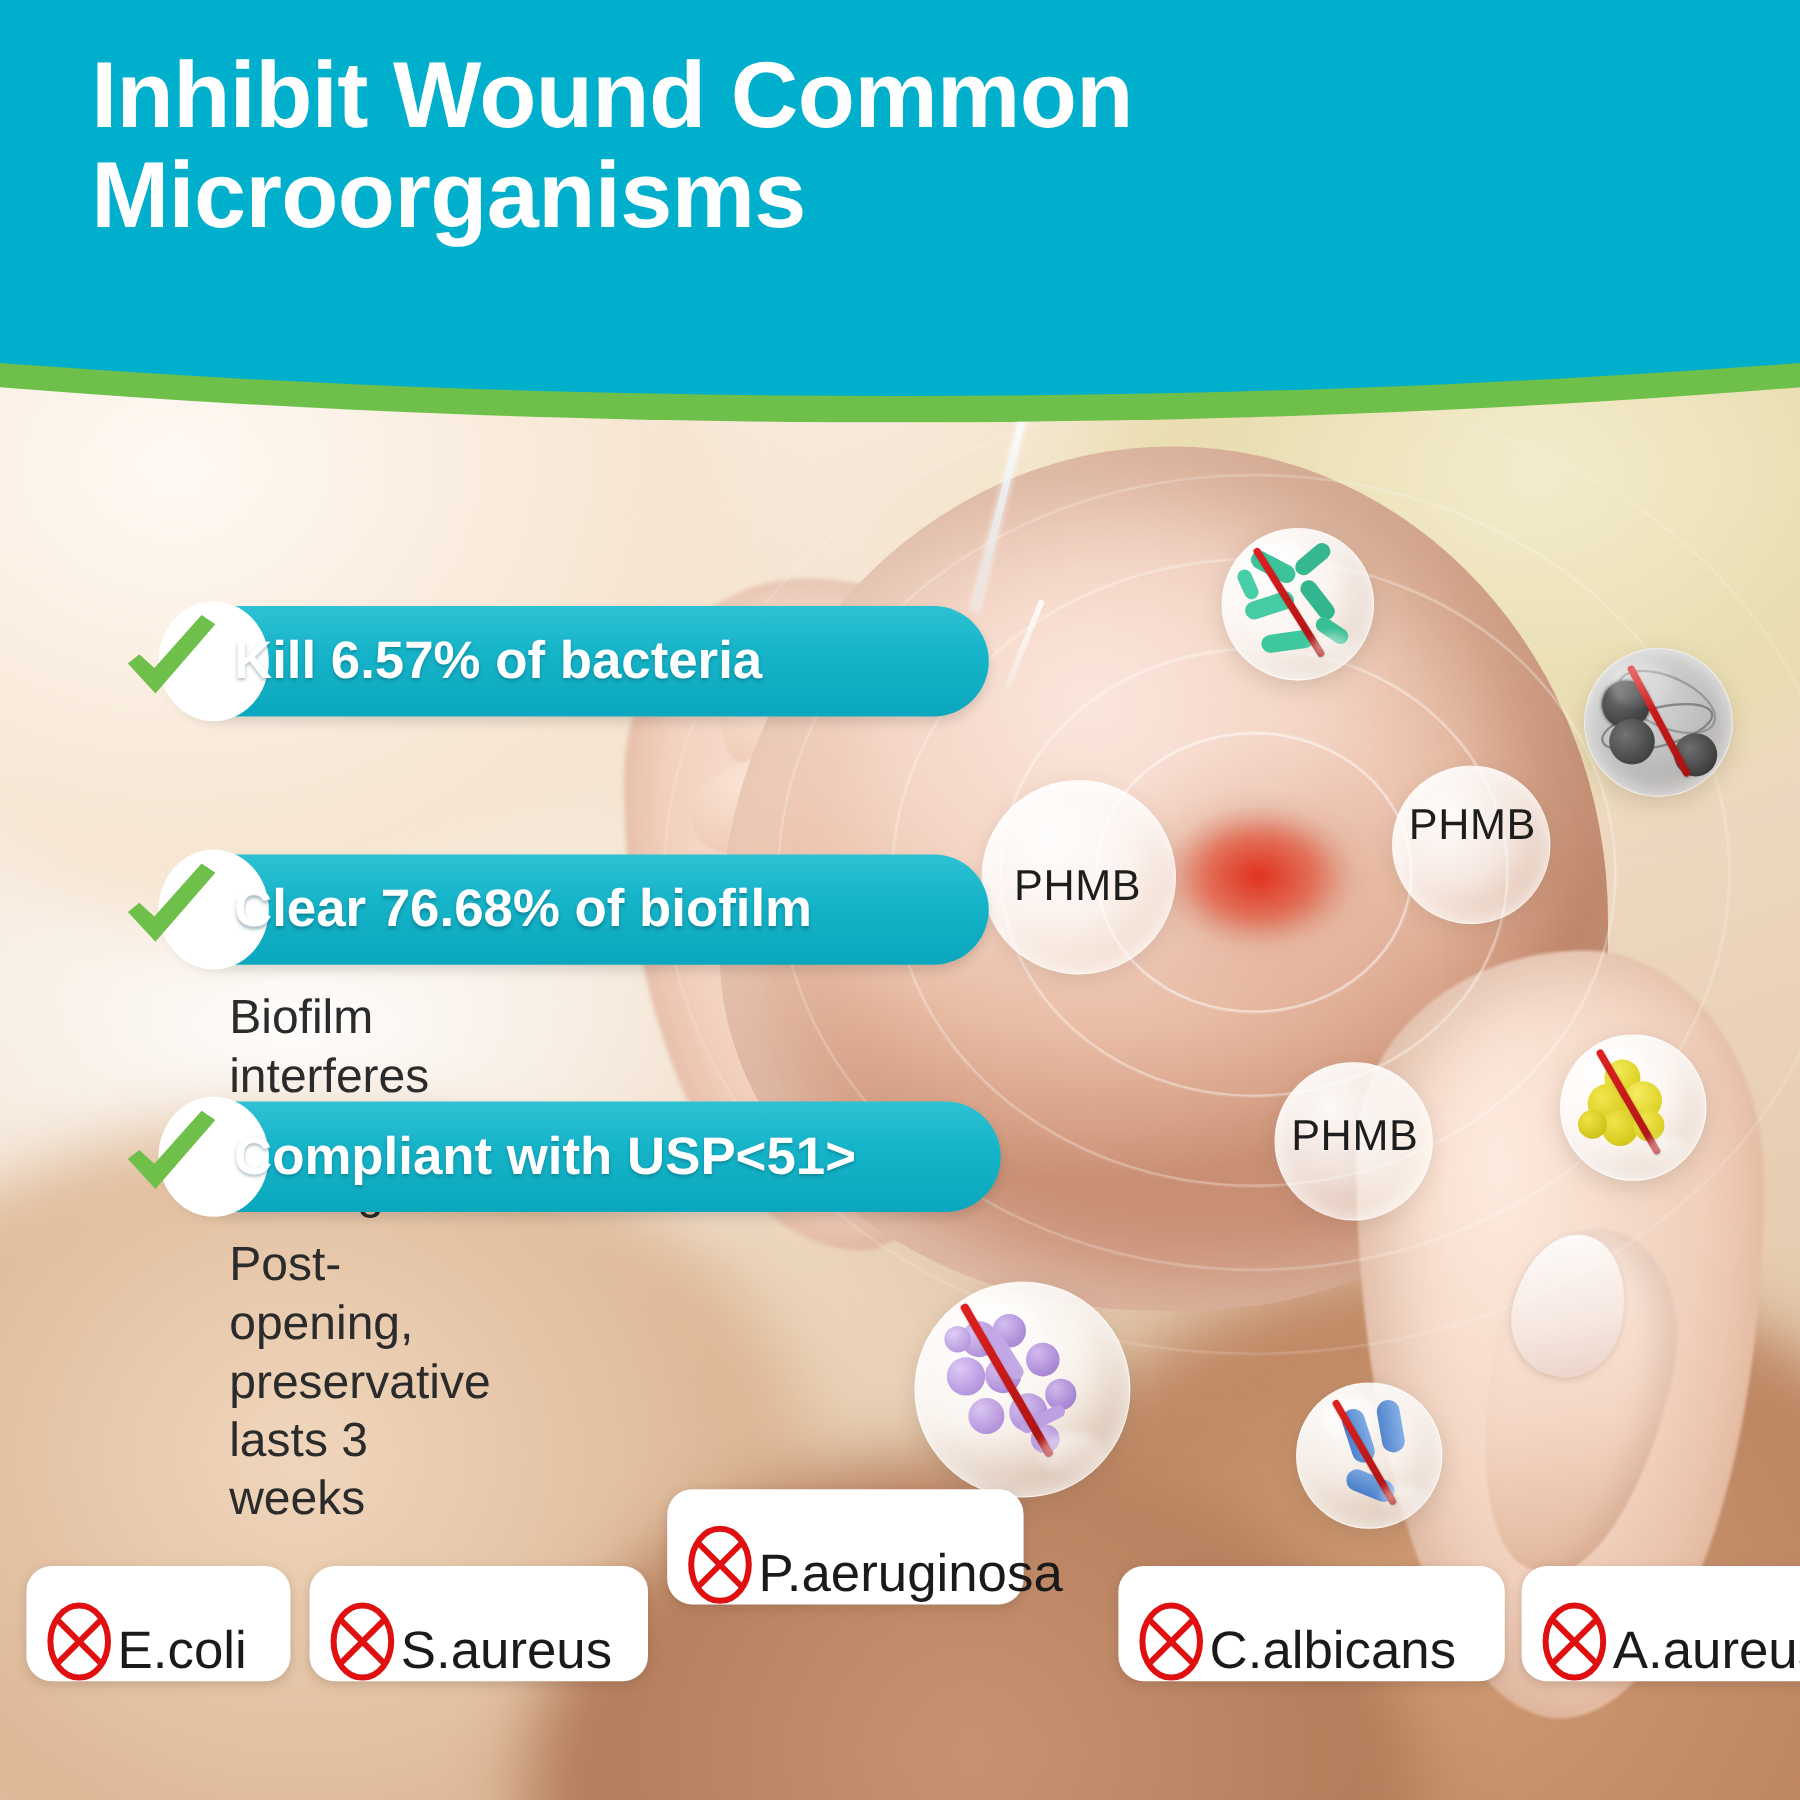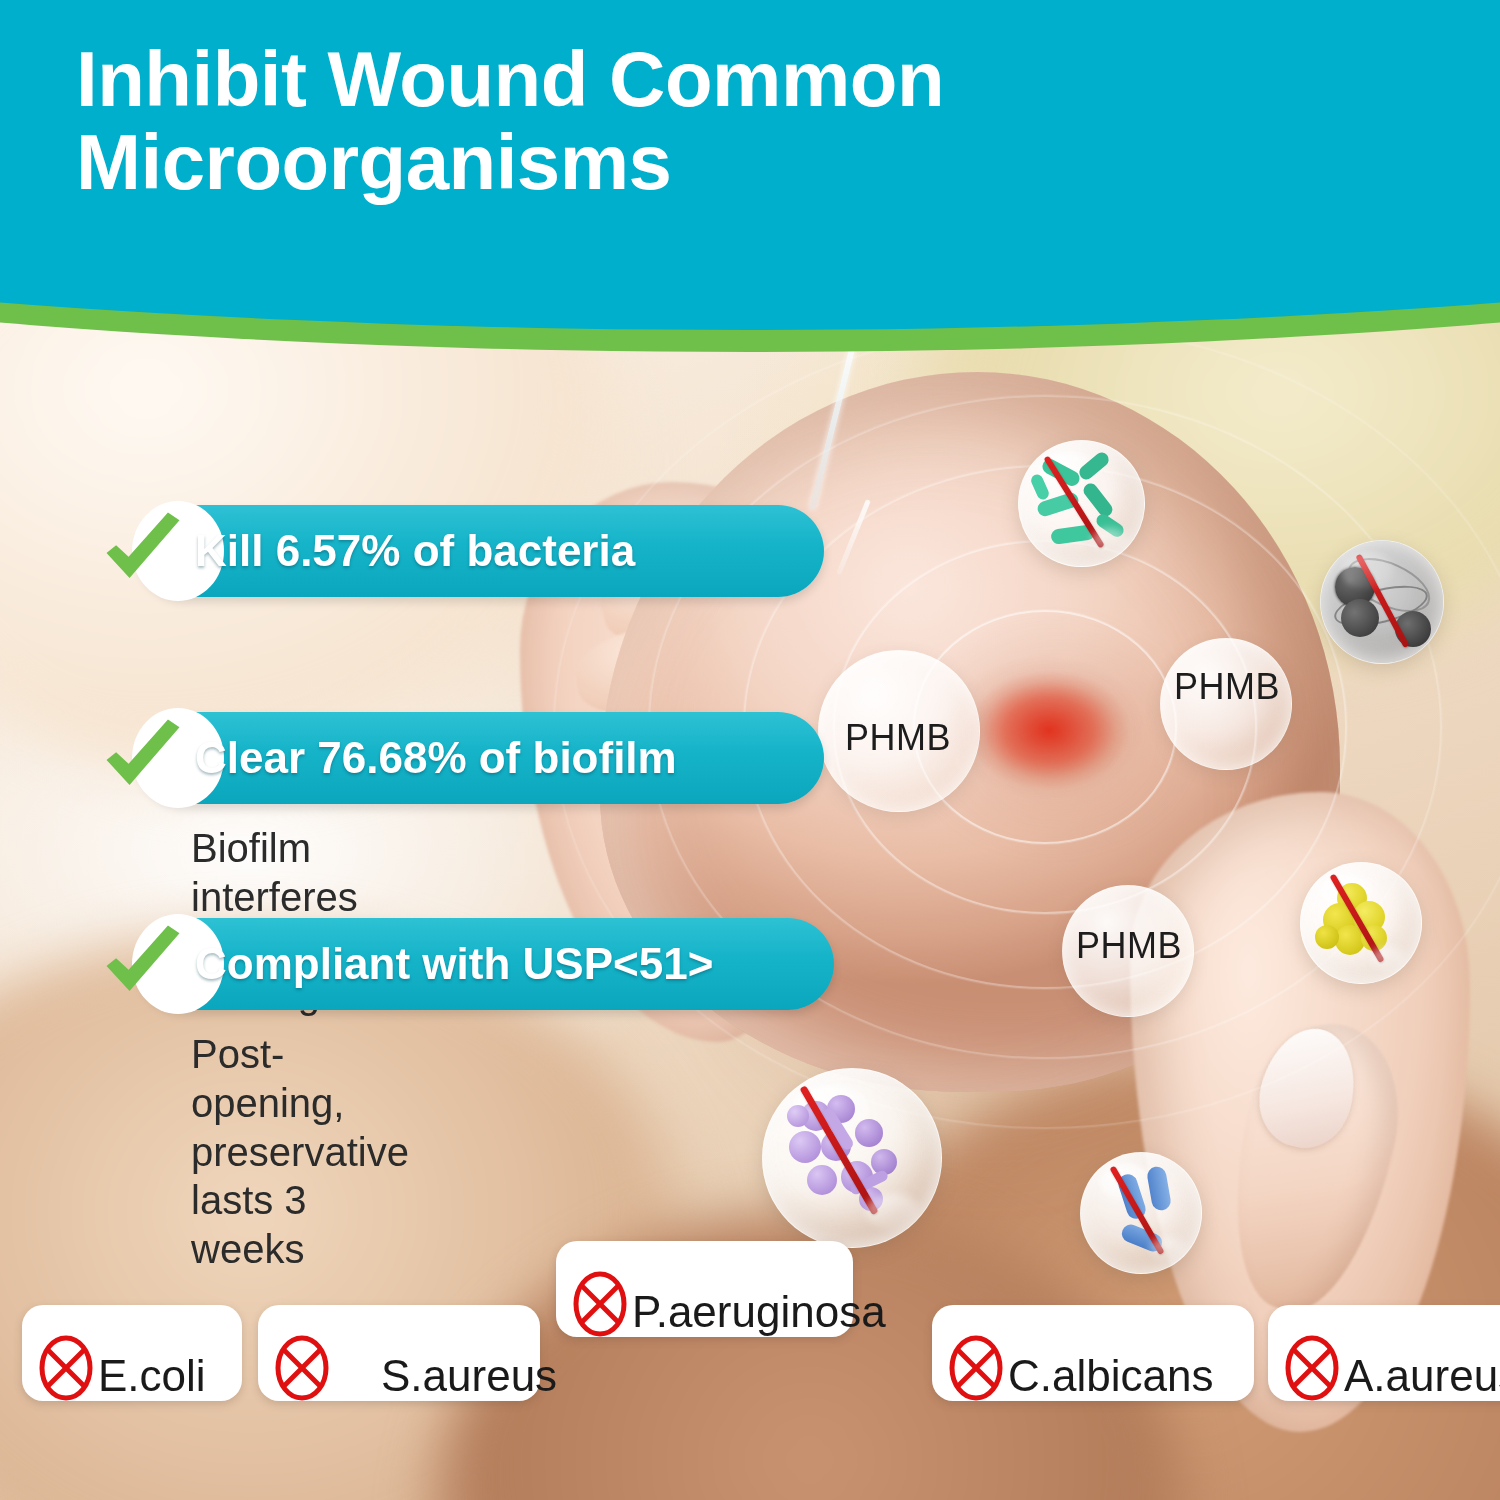--- a/index.html
+++ b/index.html
@@ -298,21 +298,21 @@
 
   <div class="chip" style="left:22px;top:1305px;width:220px;">
     <svg class="chip-icon" viewBox="0 0 56 66">
       <ellipse cx="28" cy="33" rx="24" ry="30" fill="none" stroke="#E01010" stroke-width="5"></ellipse>
       <line x1="9" y1="14" x2="47" y2="52" stroke="#E01010" stroke-width="5"></line>
       <line x1="47" y1="14" x2="9" y2="52" stroke="#E01010" stroke-width="5"></line>
     </svg>
     <span class="chip-label">E.coli</span>
   </div>
 
-  <div class="chip" style="left:258px;top:1305px;width:282px;gap:47px;">
+  <div class="chip" style="left:258px;top:1305px;width:282px;">
     <svg class="chip-icon" viewBox="0 0 56 66">
       <ellipse cx="28" cy="33" rx="24" ry="30" fill="none" stroke="#E01010" stroke-width="5"></ellipse>
       <line x1="9" y1="14" x2="47" y2="52" stroke="#E01010" stroke-width="5"></line>
       <line x1="47" y1="14" x2="9" y2="52" stroke="#E01010" stroke-width="5"></line>
     </svg>
     <span class="chip-label">S.aureus</span>
   </div>
 
   <div class="chip" style="left:556px;top:1241px;width:297px;">
     <svg class="chip-icon" viewBox="0 0 56 66">

